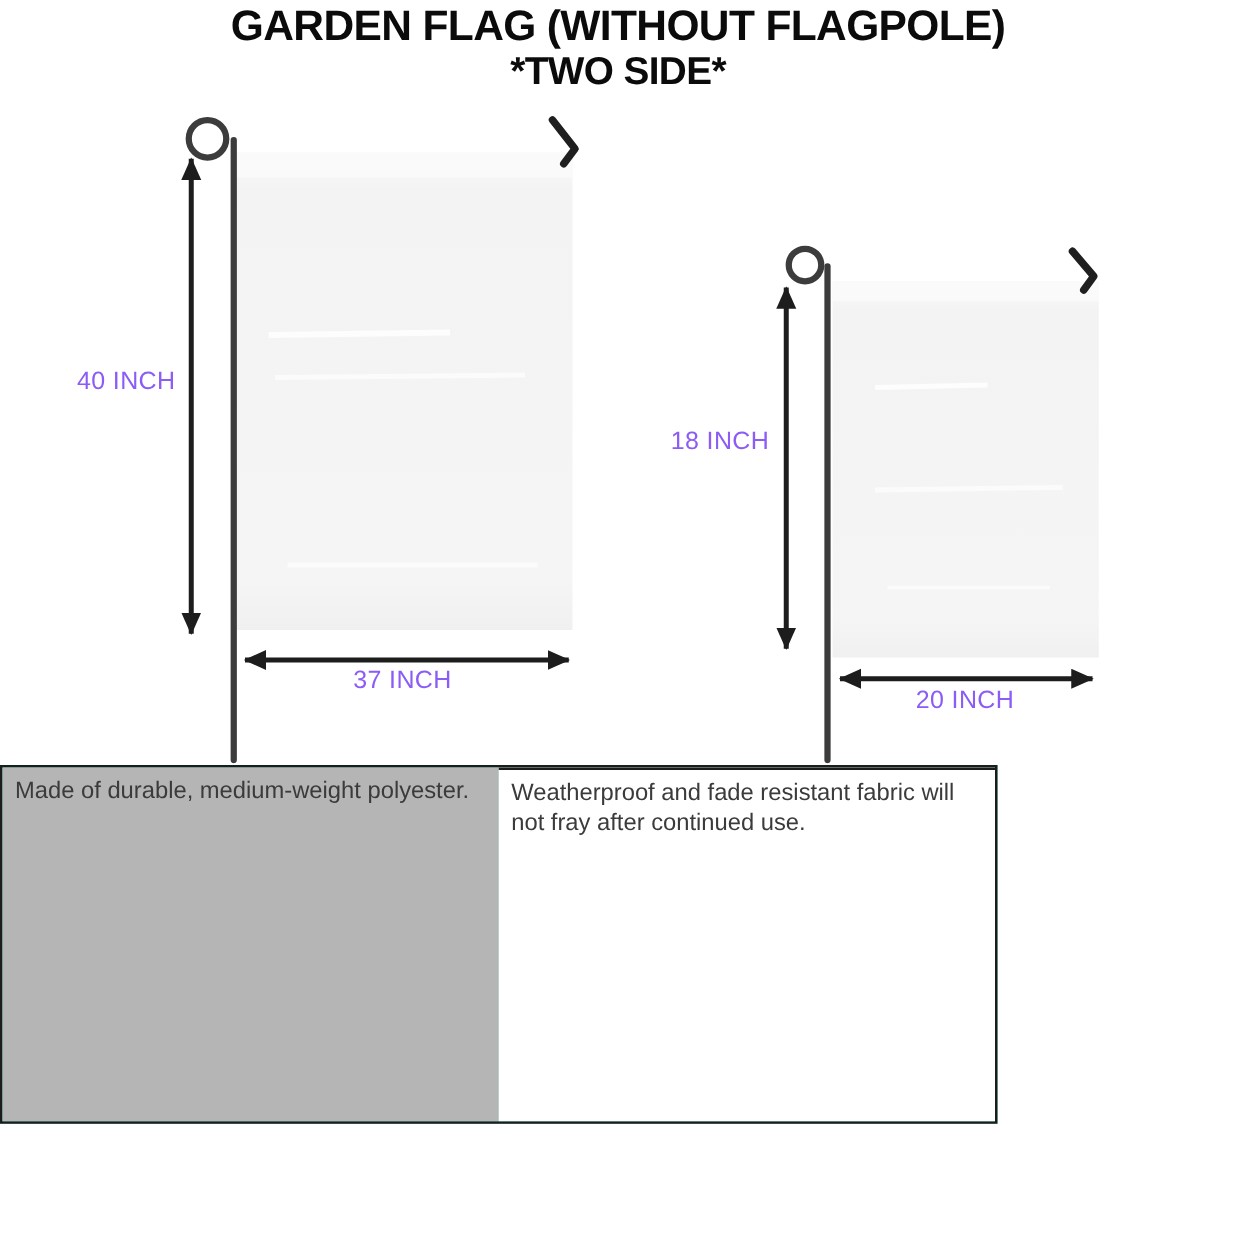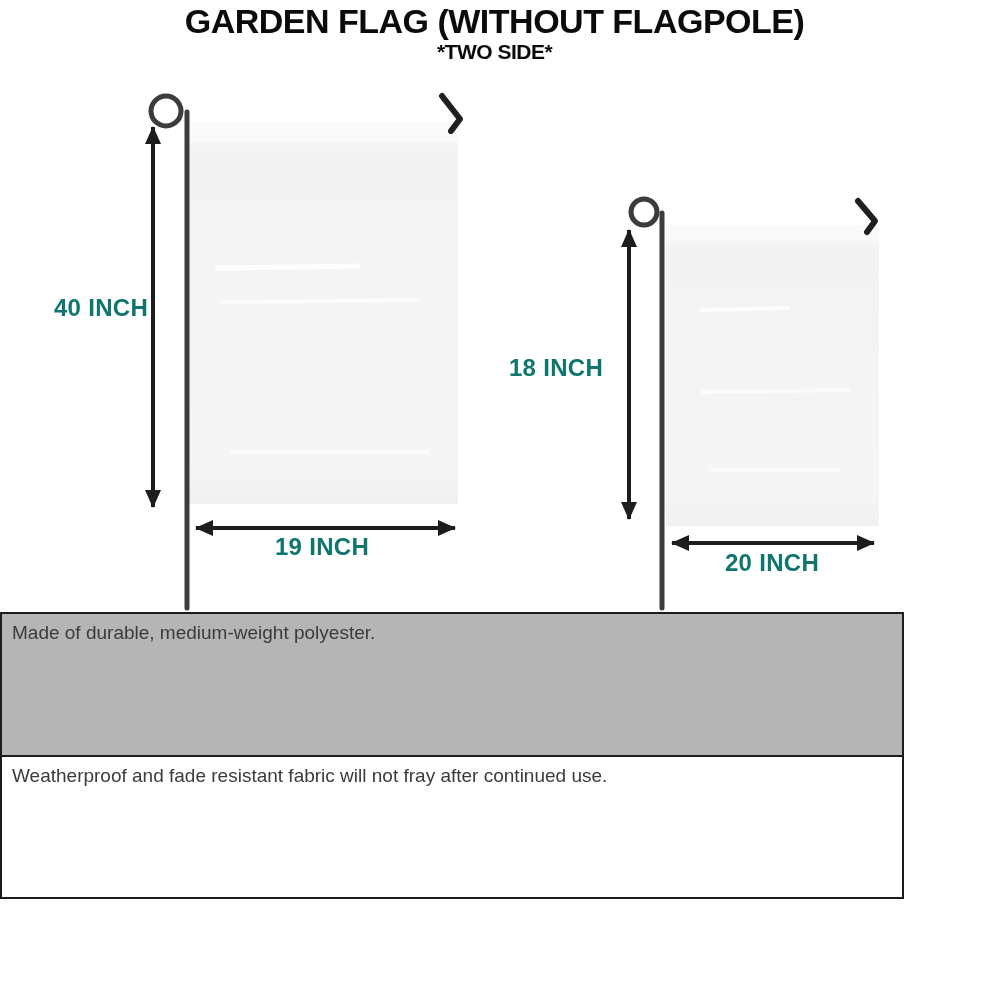--- a/index.html
+++ b/index.html
@@ -25,58 +25,58 @@
     text-align: center;
     color: #0b0b0b;
   }
   .title-line1 {
     font-size: 34px;
     font-weight: 800;
     letter-spacing: -0.5px;
     line-height: 1.05;
   }
   .title-line2 {
-    font-size: 21px;
+    font-size: 31px;
     font-weight: 800;
     letter-spacing: -0.5px;
     line-height: 1.1;
   }
 
   
   .diagram-svg {
     position: absolute;
     top: 0;
     left: 0;
   }
   .dim-label {
     position: absolute;
-    font-size: 24px;
-    font-weight: 700;
-    color: #0f766e;
+    font-size: 20px;
+    font-weight: 400;
+    color: #8b5cf6;
     letter-spacing: 0.3px;
     text-align: center;
     width: 110px;
     white-space: nowrap;
   }
   .dim-40 { left: 46px;  top: 294px; }
   .dim-28 { left: 267px; top: 533px; }
-  .dim-18 { left: 501px; top: 342px; margin-top: 12px; }
+  .dim-18 { left: 521px; top: 342px; }
   .dim-12 { left: 717px; top: 549px; }
 
   
   .feature-table {
     position: absolute;
     left: 0;
     top: 612px;
-    width: 904px;
+    width: 798px;
     height: 287px;
     border: 2px solid #1c1c1c;
     box-sizing: border-box;
     display: flex;
-    flex-direction: column;
+    flex-direction: row;
     background: #5eead4;
   }
   .feature-row {
     flex: 1 1 0;
     padding: 7px 10px 0 10px;
     font-size: 19px;
     line-height: 1.25;
     color: #3b3b3b;
     box-sizing: border-box;
   }
@@ -134,21 +134,21 @@
       <line x1="662" y1="213" x2="662" y2="608" stroke="#3c3c3c" stroke-width="5" stroke-linecap="round"></line>
       <circle cx="644" cy="212" r="13" fill="none" stroke="#3c3c3c" stroke-width="5"></circle>
       <polyline points="858,201 875,221 867,232" fill="none" stroke="#1f1f1f" stroke-width="6" stroke-linecap="round" stroke-linejoin="round"></polyline>
 
       <line x1="629" y1="230" x2="629" y2="519" stroke="#1d1d1d" stroke-width="4" marker-start="url(#arrowEnd)" marker-end="url(#arrowEnd)"></line>
       <line x1="672" y1="543" x2="874" y2="543" stroke="#1d1d1d" stroke-width="4" marker-start="url(#arrowEnd)" marker-end="url(#arrowEnd)"></line>
     </g>
   </svg>
 
   <div class="dim-label dim-40">40 INCH</div>
-  <div class="dim-label dim-28">19 INCH</div>
+  <div class="dim-label dim-28">37 INCH</div>
   <div class="dim-label dim-18">18 INCH</div>
   <div class="dim-label dim-12">20 INCH</div>
 
   <div class="feature-table">
     <div class="feature-row gray">Made of durable, medium-weight polyester.</div>
     <div class="feature-row white">Weatherproof and fade resistant fabric will not fray after continued use.</div>
   </div>
 
 </div>
 

